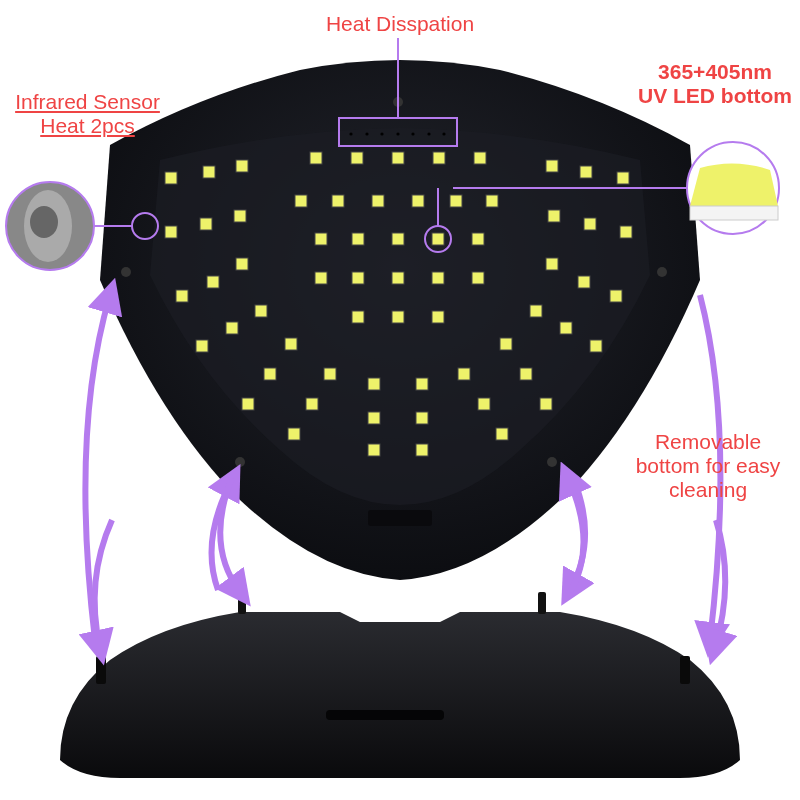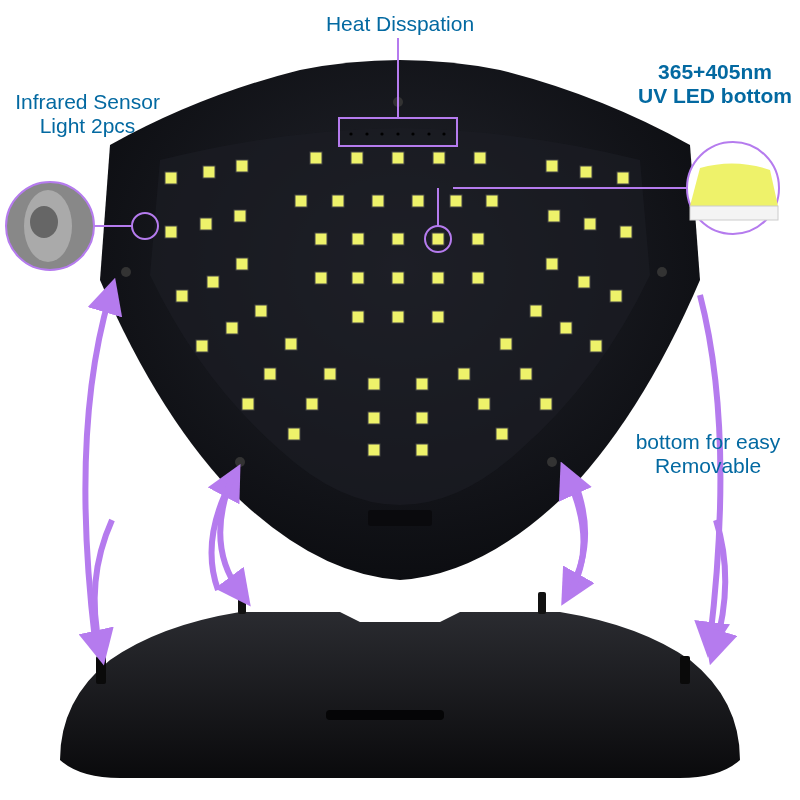--- a/index.html
+++ b/index.html
@@ -1,17 +1,17 @@
 <!DOCTYPE html>
 <html><head>
 <meta charset="utf-8">
 <style>
   html,body{margin:0;padding:0;background:#ffffff;}
   body{width:800px;height:800px;position:relative;overflow:hidden;font-family:"Liberation Sans",sans-serif;}
-  .label{position:absolute;color:#0369a1;text-align:center;font-size:21px;line-height:24px;}
+  .label{position:absolute;color:#ef4444;text-align:center;font-size:21px;line-height:24px;}
   svg{position:absolute;left:0;top:0;}
 </style>
 </head>
 <body>
 
 <svg width="800" height="800" viewBox="0 0 800 800">
   <defs>
     <radialGradient id="bodyGrad" cx="50%" cy="40%" r="60%">
       <stop offset="0%" stop-color="#23252d"></stop>
       <stop offset="100%" stop-color="#0c0d11"></stop>
@@ -155,26 +155,27 @@
     <path d="M232,478 Q205,545 240,592"></path>
     <path d="M574,480 Q598,540 570,590"></path>
     <path d="M570,592 Q598,545 568,478"></path>
   </g>
 </svg>
 
 <div class="label" style="left:290px;top:12px;width:220px;">
   <span>Heat Disspation</span>
 </div>
 
-<div class="label" style="left:0px;top:90px;width:175px;">
+<div class="label" style="left:0px;top:90px;width:175px;text-decoration:underline;">
   <div>Infrared Sensor</div>
-  <div>Light 2pcs</div>
+  <div>Heat 2pcs</div>
 </div>
 
 <div class="label" style="left:630px;top:60px;width:170px;font-weight:bold;">
   <div>365+405nm</div>
   <div>UV LED bottom</div>
 </div>
 
 <div class="label" style="left:618px;top:430px;width:180px;">
+  <div>Removable</div>
   <div>bottom for easy</div>
-  <div>Removable</div>
+  <div>cleaning</div>
 </div>
 
 </body></html>

